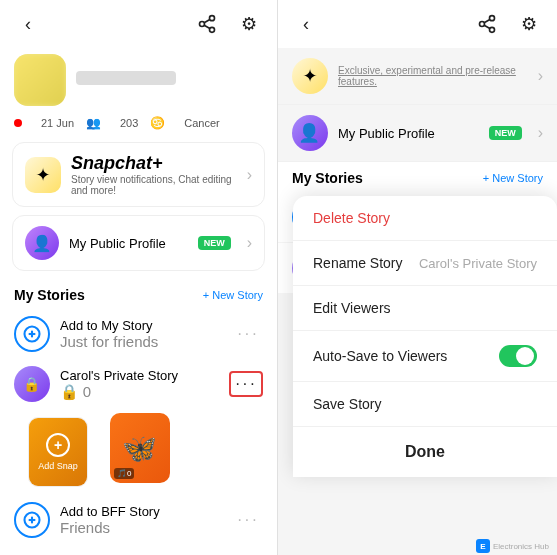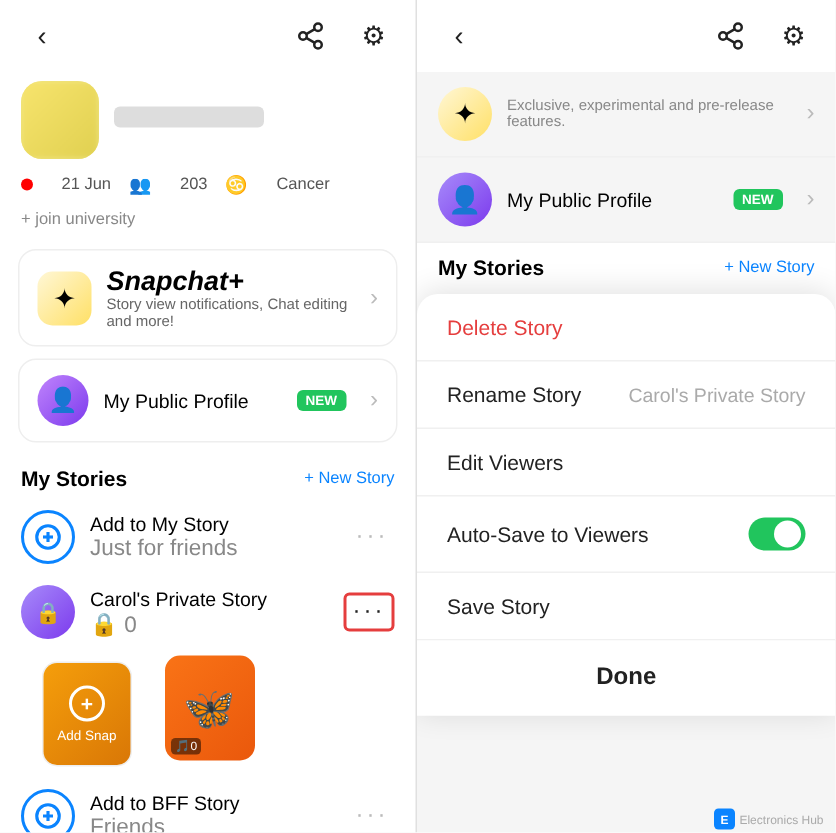--- a/index.html
+++ b/index.html
@@ -279,21 +279,21 @@
     .right-item-icon {
       width: 36px; height: 36px; border-radius: 50%;
       display: flex; align-items: center; justify-content: center;
       font-size: 18px; flex-shrink:0;
     }
     .ri-purple { background: linear-gradient(135deg, #a78bfa, #7c3aed); color: #fff; }
     .ri-yellow { background: linear-gradient(135deg, #fff7d6, #ffe066); }
 
     .right-item-text { flex:1; }
     .right-item-title { font-size: 13px; font-weight: 500; }
-    .right-item-sub { font-size: 10px; color: #888; }
+    .right-item-sub { font-size: 10px; color: #888; text-decoration: underline; }
 
     .right-section-header {
       padding: 8px 14px 6px;
       display: flex;
       align-items: center;
       justify-content: space-between;
       background: #fff;
     }
     .right-section-title { font-size: 14px; font-weight: 700; }
 
@@ -303,21 +303,21 @@
       display: flex;
       align-items: center;
       gap: 10px;
       border-bottom: 1px solid #f5f5f5;
     }
 
     
     .context-menu {
       position: absolute;
       top: 196px;
-      left: 0;
+      left: 15px;
       right: 0;
       background: #fff;
       border-radius: 14px 14px 0 0;
       z-index: 10;
       box-shadow: 0 -2px 20px rgba(0,0,0,0.12);
     }
     .context-item {
       padding: 14px 20px;
       font-size: 14px;
       color: #222;
@@ -406,21 +406,20 @@
     <div class="meta-item">
       <span style="font-size:12px">👥</span>
       <span>203</span>
     </div>
     <div class="meta-item">
       <span style="font-size:12px">♋</span>
       <span>Cancer</span>
     </div>
   </div>
 
-  <div class="join-link">+ join university</div>
 
   <div class="snapplus-card">
     <div class="snapplus-icon">✦</div>
     <div class="snapplus-text">
       <div class="snapplus-title">Snapchat+</div>
       <div class="snapplus-sub">Story view notifications, Chat editing and more!</div>
     </div>
     <div class="chevron-right">›</div>
   </div>
 

